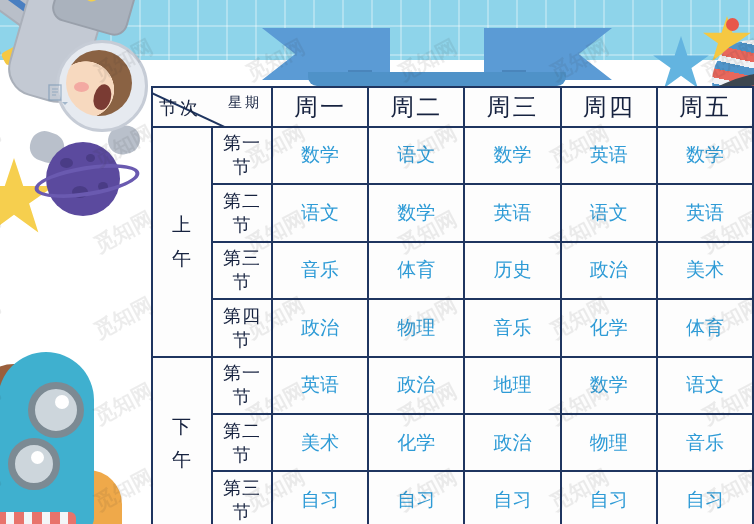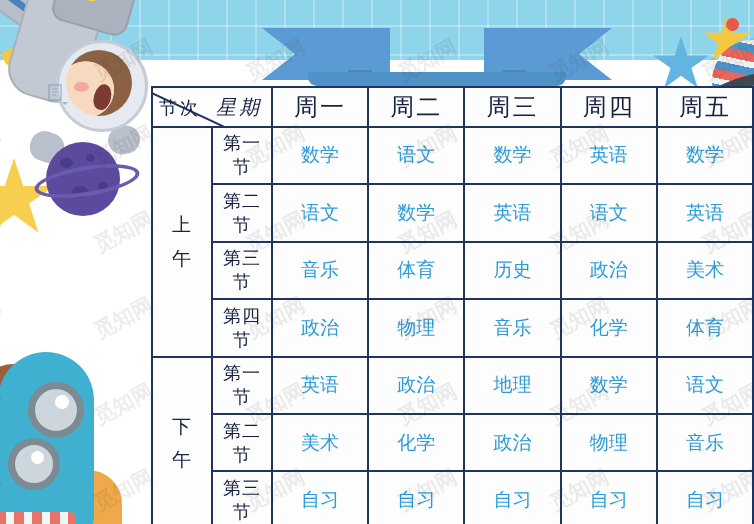--- a/index.html
+++ b/index.html
@@ -124,21 +124,21 @@
   td.session{width:52px;font-size:19px;letter-spacing:1px;padding:0 4px;}
   td.session span{display:block;line-height:1.75;}
 
   
   #corner{position:relative;width:118px;padding:0;}
   #corner .diag{position:absolute;inset:0;overflow:hidden;}
   #corner .diag:after{
     content:"";position:absolute;left:-12%;top:-6%;width:132%;height:0;
     border-top:2px solid #1f3560;transform-origin:left top;transform:rotate(25deg);
   }
-  #corner .lbl-day{position:absolute;right:9px;top:6px;font-size:20px;letter-spacing:3px;color:#16223f;font-style:italic;}
+  #corner .lbl-day{position:absolute;right:9px;top:6px;font-size:14px;letter-spacing:3px;color:#16223f;}
   #corner .lbl-per{position:absolute;left:6px;bottom:6px;font-size:18px;letter-spacing:3px;color:#16223f;font-family:Liberation Serif, serif;}
 
   
   #watermark{position:absolute;inset:0;pointer-events:none;overflow:hidden;z-index:5;opacity:.085;}
   #watermark div{
     position:absolute;color:#333;font-size:21px;font-weight:bold;
     transform:rotate(-28deg);white-space:nowrap;
     font-family:"DejaVu Sans","Liberation Sans",sans-serif;
   }
 </style>

